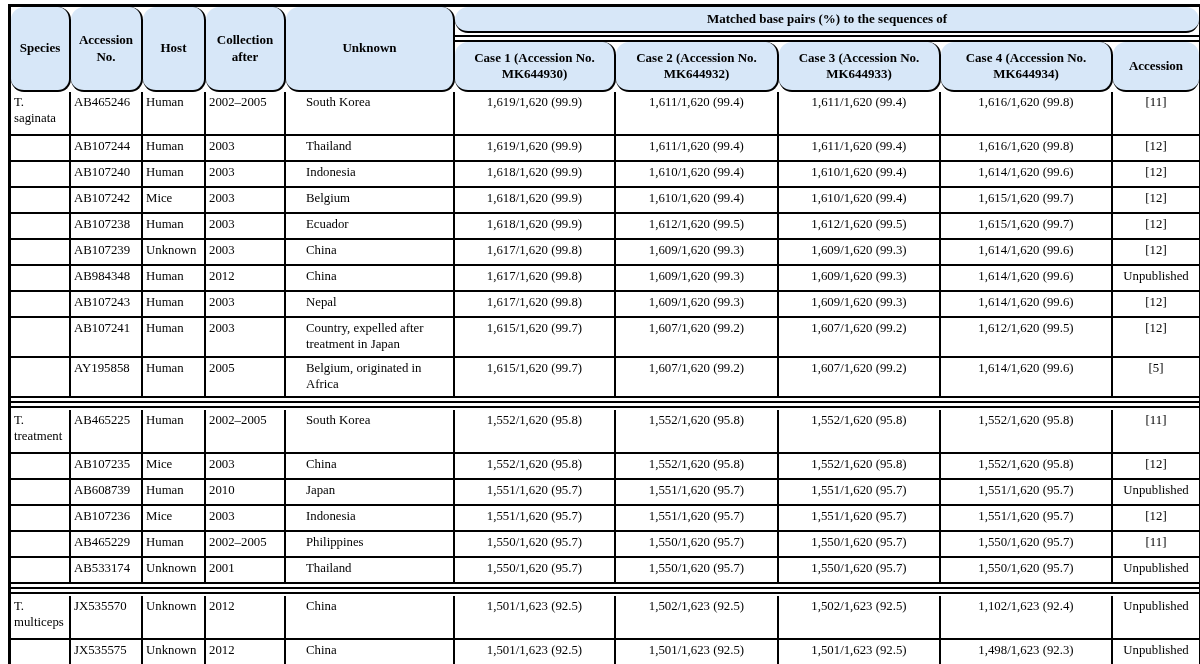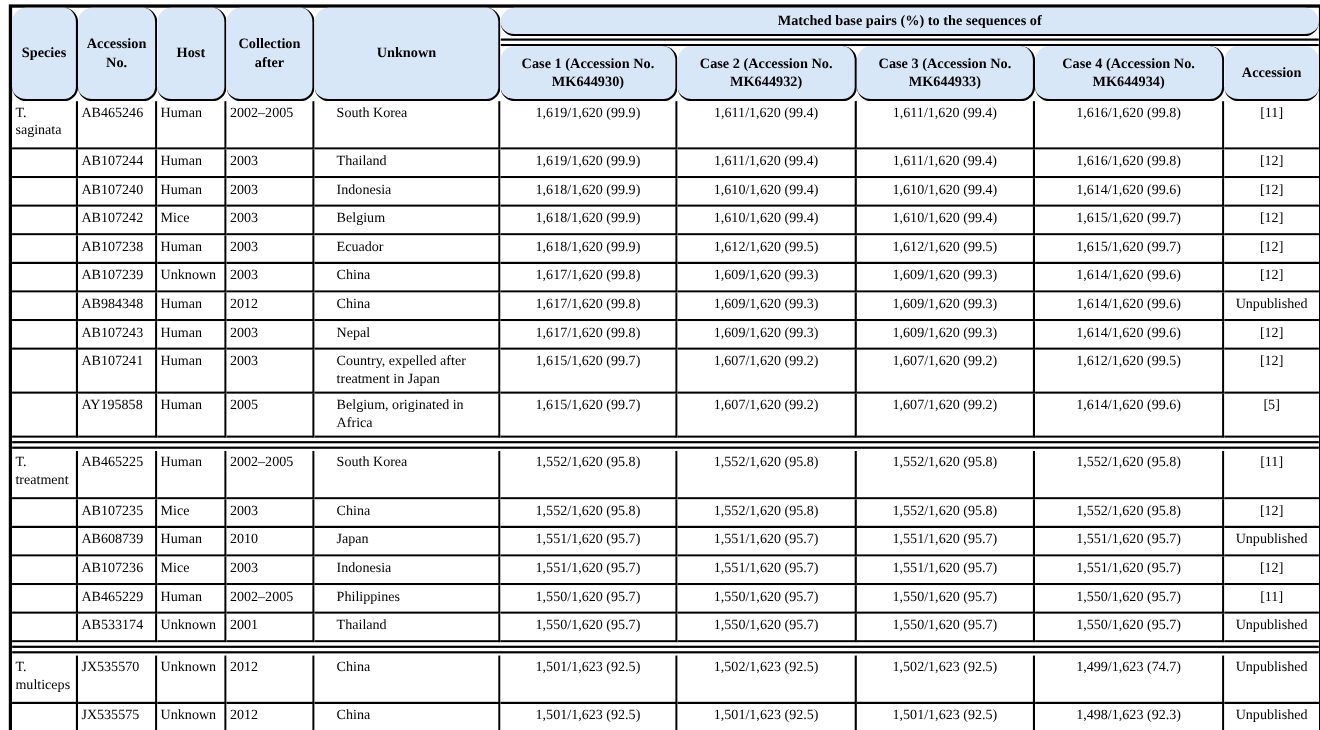--- a/index.html
+++ b/index.html
@@ -330,21 +330,21 @@
   </tr>
 <tr class="g-first">
     <td class="c-species">T. multiceps</td>
     <td class="c-acc">JX535570</td>
     <td class="c-host">Unknown</td>
     <td class="c-time">2012</td>
     <td class="c-country">China</td>
     <td class="c-case">1,501/1,623 (92.5)</td>
     <td class="c-case">1,502/1,623 (92.5)</td>
     <td class="c-case">1,502/1,623 (92.5)</td>
-    <td class="c-case">1,499/1,623 (74.7)</td>
+    <td class="c-case">1,102/1,623 (92.4)</td>
     <td class="c-ref last-col">Unpublished</td>
   </tr>
         <tr class="normal last-row">
     <td class="c-species"></td>
     <td class="c-acc">JX535575</td>
     <td class="c-host">Unknown</td>
     <td class="c-time">2012</td>
     <td class="c-country">China</td>
     <td class="c-case">1,501/1,623 (92.5)</td>
     <td class="c-case">1,501/1,623 (92.5)</td>

